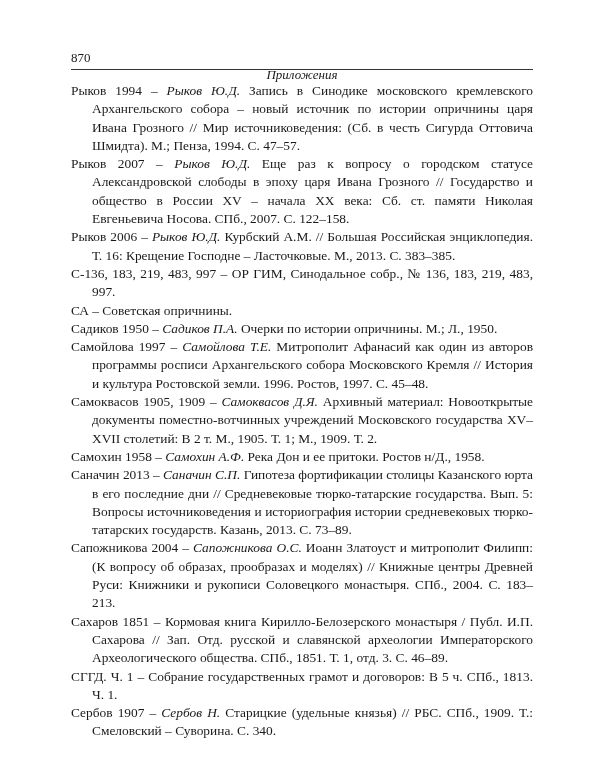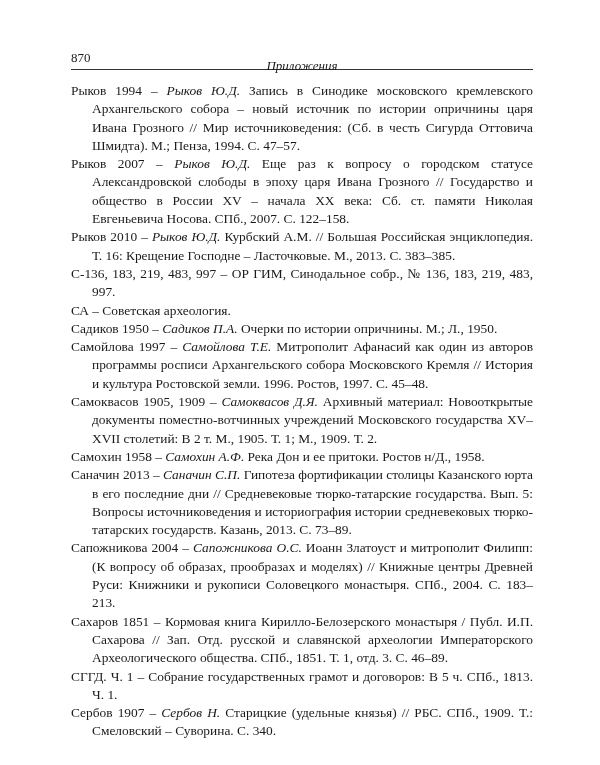--- a/index.html
+++ b/index.html
@@ -6,21 +6,21 @@
   body {
     width: 600px; height: 765px; position: relative; overflow: hidden;
     font-family: "Liberation Serif", serif; color: #1a1a1a;
   }
   .header {
     position: absolute; left: 71px; top: 47px; width: 462px; height: 22px;
     border-bottom: 1px solid #333;
     font-size: 13px;
   }
   .page-num { position: absolute; left: 0; top: 3px; font-family: Liberation Serif, serif; }
-  .running-head { position: absolute; left: 0; right: 0; top: 11px; text-align: center; font-style: italic; }
+  .running-head { position: absolute; left: 0; right: 0; top: 20px; text-align: center; font-style: italic; }
   .entries {
     position: absolute; left: 71px; top: 82px; width: 462px;
     font-size: 13.4px; line-height: 18.3px;
   }
   .entry {
     padding-left: 21px; text-indent: -21px;
     text-align: justify; margin: 0;
   }
   .entry i { }
 </style>
@@ -28,23 +28,23 @@
 <body>
 
 <div class="header">
   <span class="page-num">870</span>
   <span class="running-head">Приложения</span>
 </div>
 
 <div class="entries">
   <p class="entry"><span>Рыков 1994 – </span><i>Рыков Ю.Д.</i><span> Запись в Синодике московского кремлевского Архангельского собора – новый источник по истории опричнины царя Ивана Грозного // Мир источниковедения: (Сб. в честь Сигурда Оттовича Шмидта). М.; Пенза, 1994. С. 47–57.</span></p>
   <p class="entry"><span>Рыков 2007 – </span><i>Рыков Ю.Д.</i><span> Еще раз к вопросу о городском статусе Александровской слободы в эпоху царя Ивана Грозного // Государство и общество в России XV – начала XX века: Сб. ст. памяти Николая Евгеньевича Носова. СПб., 2007. С. 122–158.</span></p>
-  <p class="entry"><span>Рыков 2010 – </span><i>Рыков Ю.Д.</i><span> Курбский А.М. // Большая Российская энциклопедия. Т. 16: Крещение Господне – Ласточковые. М., 2013. С. 383–385.</span></p>
+  <p class="entry"><span>Рыков 2006 – </span><i>Рыков Ю.Д.</i><span> Курбский А.М. // Большая Российская энциклопедия. Т. 16: Крещение Господне – Ласточковые. М., 2013. С. 383–385.</span></p>
   <p class="entry"><span>С-136, 183, 219, 483, 997 – ОР ГИМ, Синодальное собр., № 136, 183, 219, 483, 997.</span><i></i><span></span></p>
-  <p class="entry"><span>СА – Советская археология.</span><i></i><span></span></p>
+  <p class="entry"><span>СА – Советская опричнины.</span><i></i><span></span></p>
   <p class="entry"><span>Садиков 1950 – </span><i>Садиков П.А.</i><span> Очерки по истории опричнины. М.; Л., 1950.</span></p>
   <p class="entry"><span>Самойлова 1997 – </span><i>Самойлова Т.Е.</i><span> Митрополит Афанасий как один из авторов программы росписи Архангельского собора Московского Кремля // История и культура Ростовской земли. 1996. Ростов, 1997. С. 45–48.</span></p>
   <p class="entry"><span>Самоквасов 1905, 1909 – </span><i>Самоквасов Д.Я.</i><span> Архивный материал: Новооткрытые документы поместно-вотчинных учреждений Московского государства XV–XVII столетий: В 2 т. М., 1905. Т. 1; М., 1909. Т. 2.</span></p>
   <p class="entry"><span>Самохин 1958 – </span><i>Самохин А.Ф.</i><span> Река Дон и ее притоки. Ростов н/Д., 1958.</span></p>
   <p class="entry"><span>Саначин 2013 – </span><i>Саначин С.П.</i><span> Гипотеза фортификации столицы Казанского юрта в его последние дни // Средневековые тюрко-татарские государства. Вып. 5: Вопросы источниковедения и историография истории средневековых тюрко-татарских государств. Казань, 2013. С. 73–89.</span></p>
   <p class="entry"><span>Сапожникова 2004 – </span><i>Сапожникова О.С.</i><span> Иоанн Златоуст и митрополит Филипп: (К вопросу об образах, прообразах и моделях) // Книжные центры Древней Руси: Книжники и рукописи Соловецкого монастыря. СПб., 2004. С. 183–213.</span></p>
   <p class="entry"><span>Сахаров 1851 – Кормовая книга Кирилло-Белозерского монастыря / Публ. И.П. Сахарова // Зап. Отд. русской и славянской археологии Императорского Археологического общества. СПб., 1851. Т. 1, отд. 3. С. 46–89.</span><i></i><span></span></p>
   <p class="entry"><span>СГГД. Ч. 1 – Собрание государственных грамот и договоров: В 5 ч. СПб., 1813. Ч. 1.</span><i></i><span></span></p>
   <p class="entry"><span>Сербов 1907 – </span><i>Сербов Н.</i><span> Старицкие (удельные князья) // РБС. СПб., 1909. Т.: Смеловский – Суворина. С. 340.</span></p>
 

